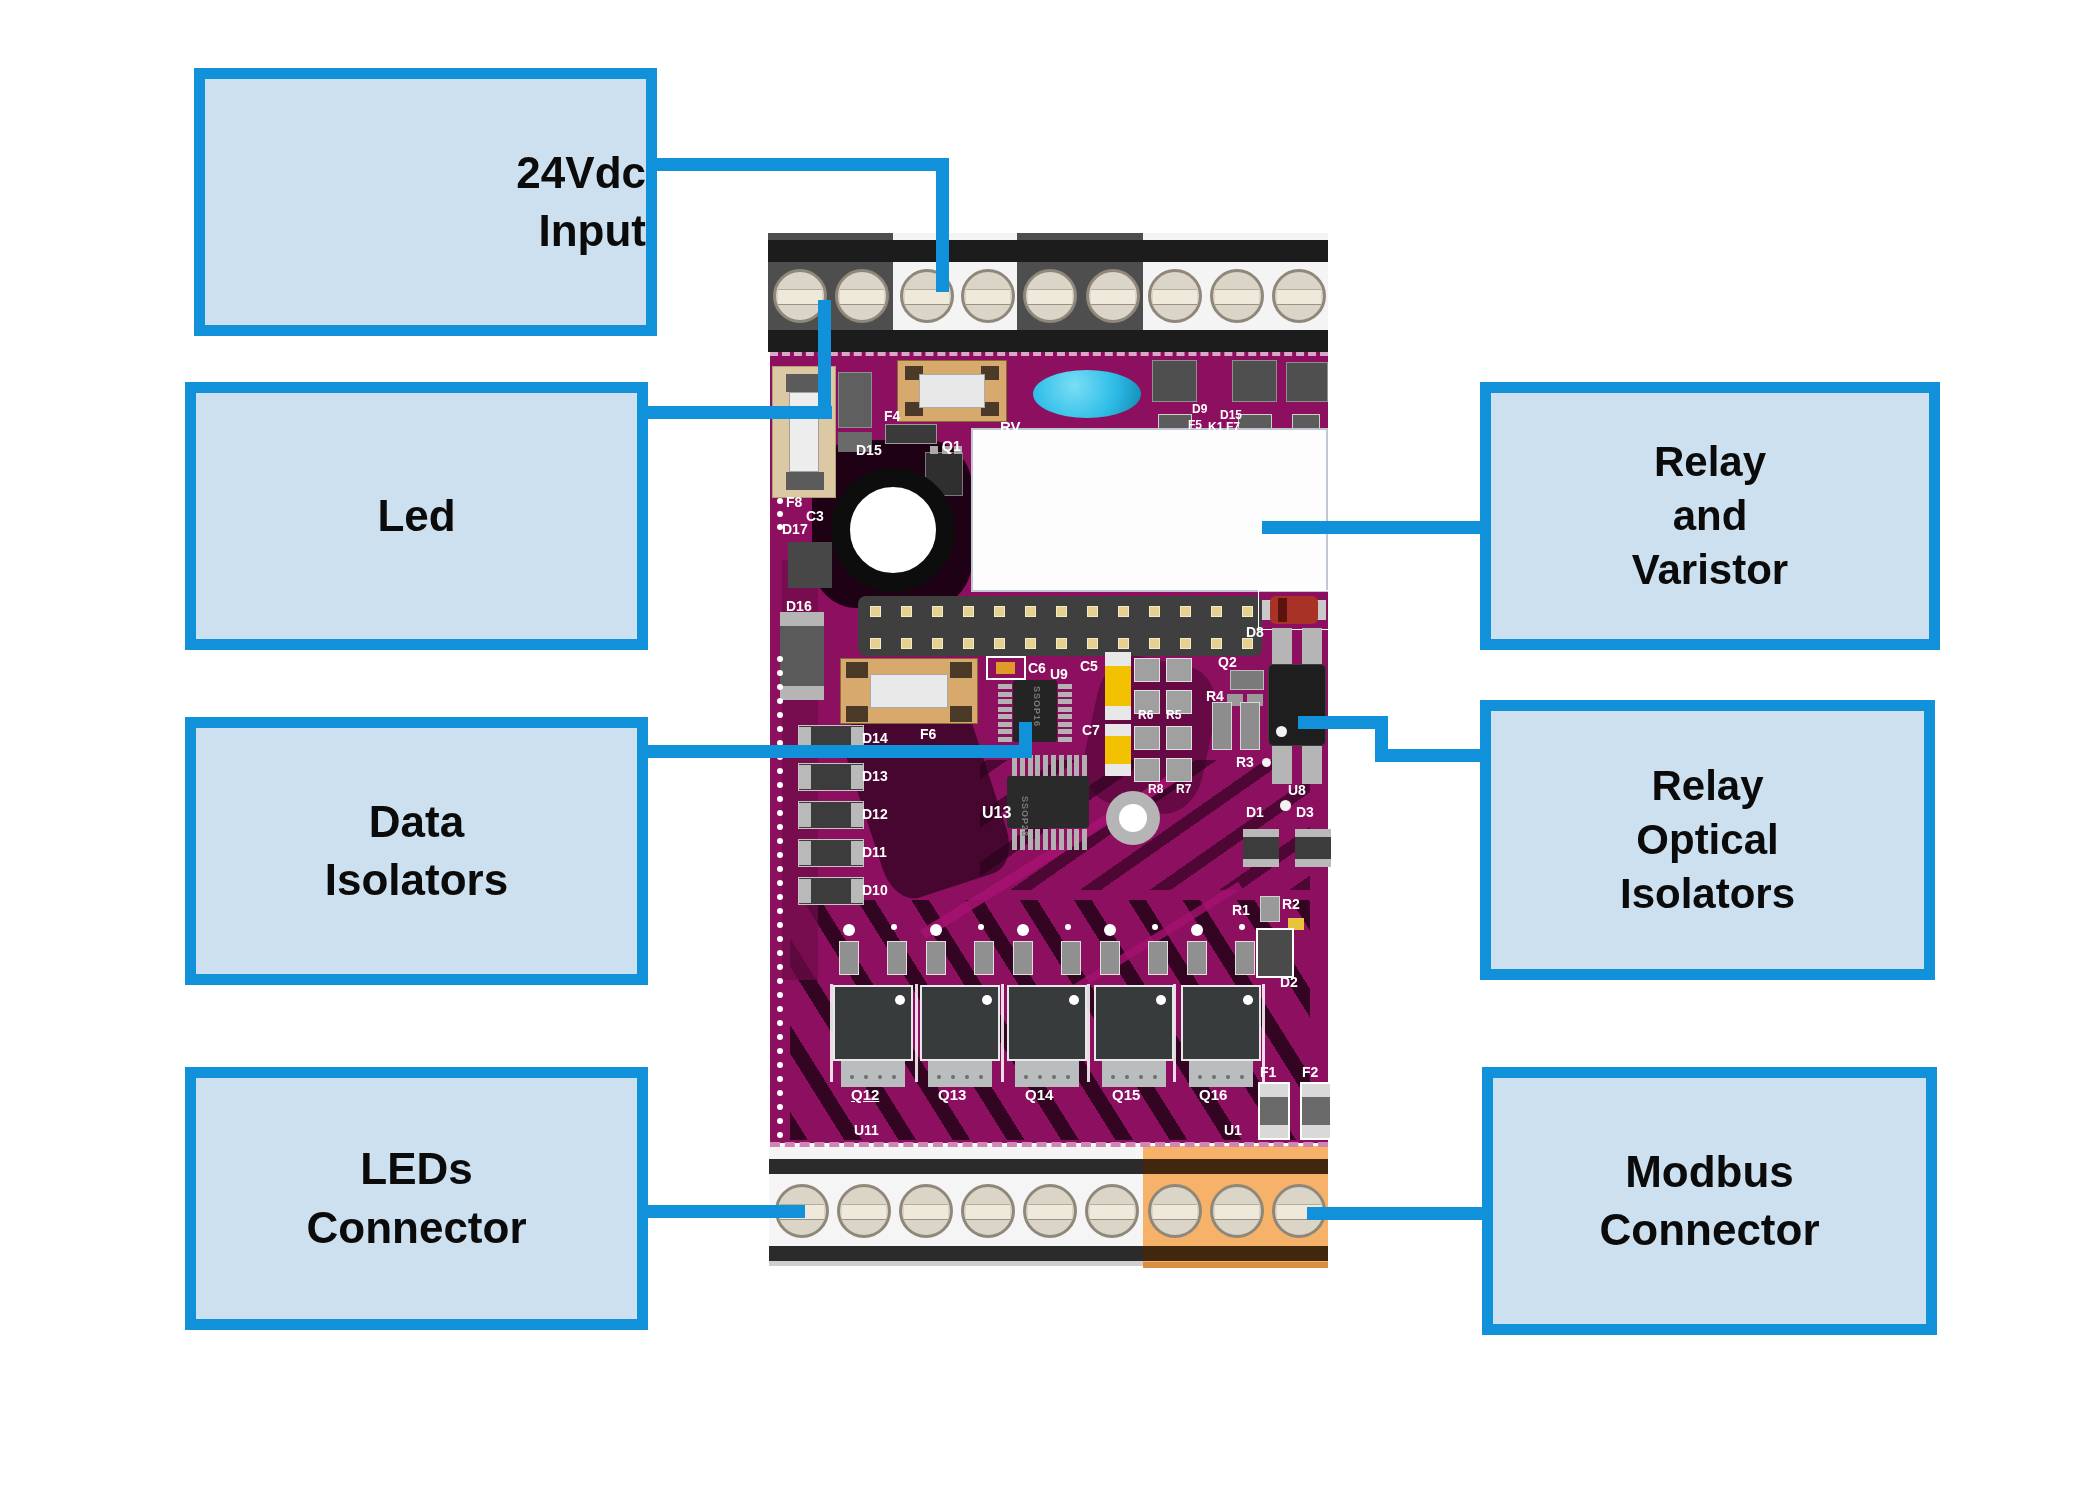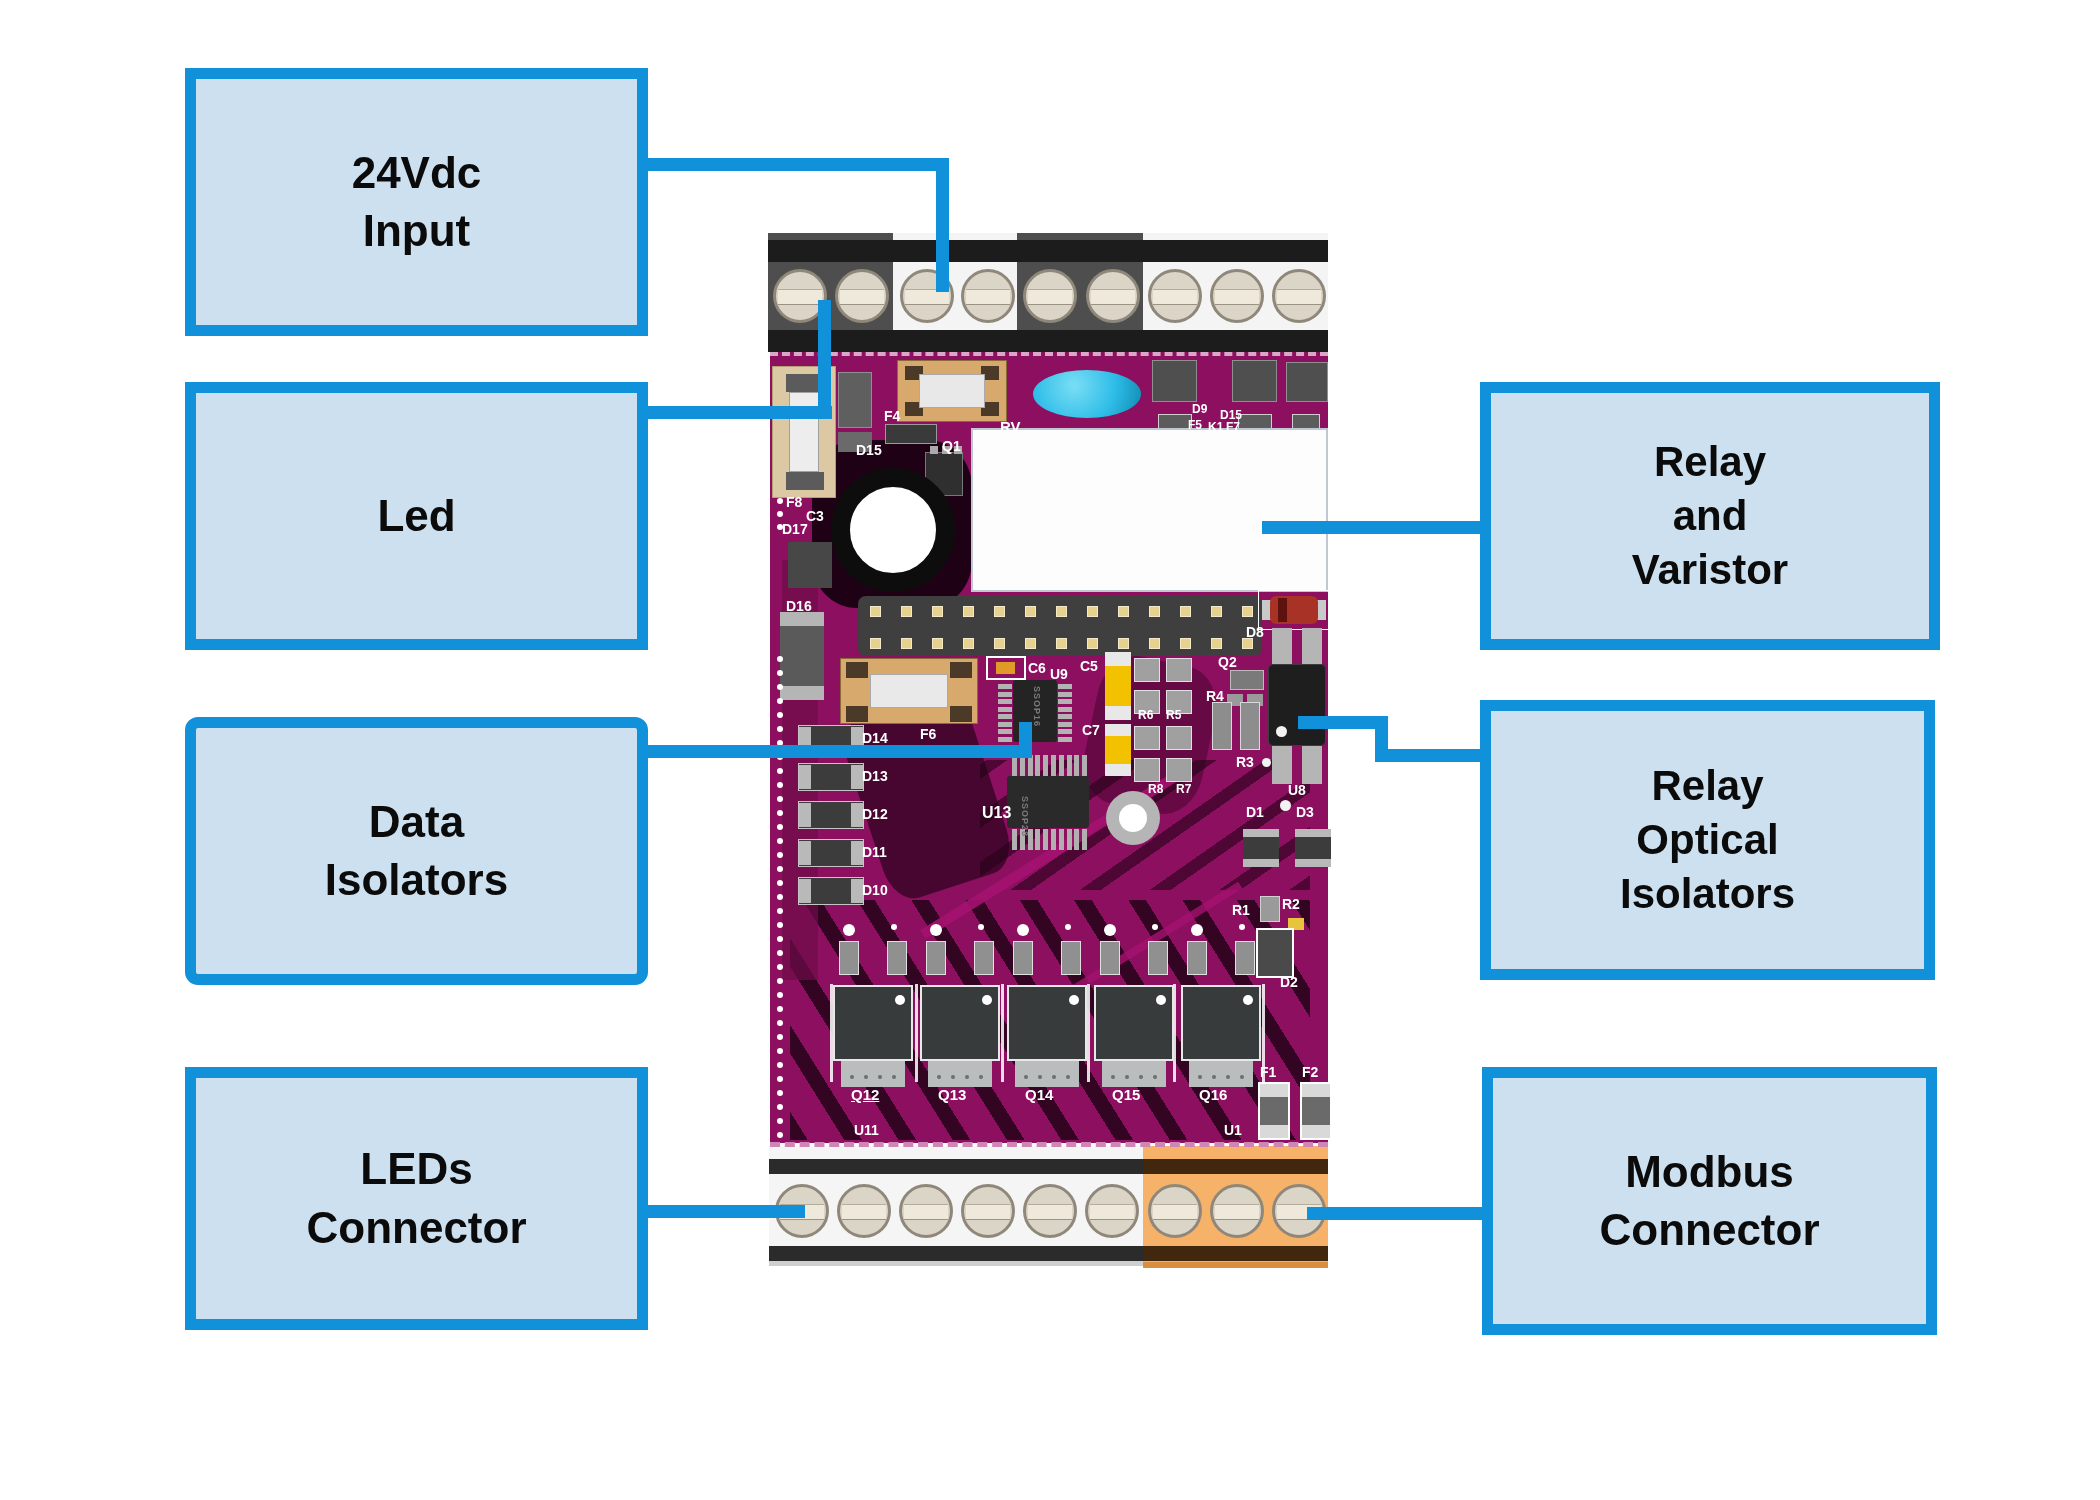--- a/index.html
+++ b/index.html
@@ -415,28 +415,28 @@
     <div class="connector" style="left: 648px; top: 406px; width: 184px; height: 13px;"></div>
     <div class="connector" style="left: 818px; top: 300px; width: 13px; height: 119px;"></div>
     <div class="connector" style="left: 648px; top: 745px; width: 384px; height: 13px;"></div>
     <div class="connector" style="left: 1019px; top: 722px; width: 13px; height: 30px;"></div>
     <div class="connector" style="left: 648px; top: 1205px; width: 157px; height: 13px;"></div>
     <div class="connector" style="left: 1262px; top: 521px; width: 218px; height: 13px;"></div>
     <div class="connector" style="left: 1298px; top: 716px; width: 90px; height: 13px;"></div>
     <div class="connector" style="left: 1375px; top: 716px; width: 13px; height: 46px;"></div>
     <div class="connector" style="left: 1375px; top: 749px; width: 105px; height: 13px;"></div>
     <div class="connector" style="left: 1307px; top: 1207px; width: 175px; height: 13px;"></div>
-    <div class="callout" style="left: 185px; top: 68px; width: 463px; height: 268px;">
+    <div class="callout" style="left: 194px; top: 68px; width: 463px; height: 268px; align-items: flex-end;">
       <div class="cline">24Vdc</div>
       <div class="cline">Input</div>
     </div>
     <div class="callout" style="left: 185px; top: 382px; width: 463px; height: 268px;">
       <div class="cline">Led</div>
     </div>
-    <div class="callout" style="left: 185px; top: 717px; width: 463px; height: 268px; border-radius: 13px;">
+    <div class="callout" style="left: 185px; top: 717px; width: 463px; height: 268px;">
       <div class="cline">Data</div>
       <div class="cline">Isolators</div>
     </div>
     <div class="callout" style="left: 185px; top: 1067px; width: 463px; height: 263px;">
       <div class="cline">LEDs</div>
       <div class="cline">Connector</div>
     </div>
     <div class="callout" style="left: 1480px; top: 382px; width: 460px; height: 268px;">
       <div class="cline cline3">Relay</div>
       <div class="cline cline3">and</div>

